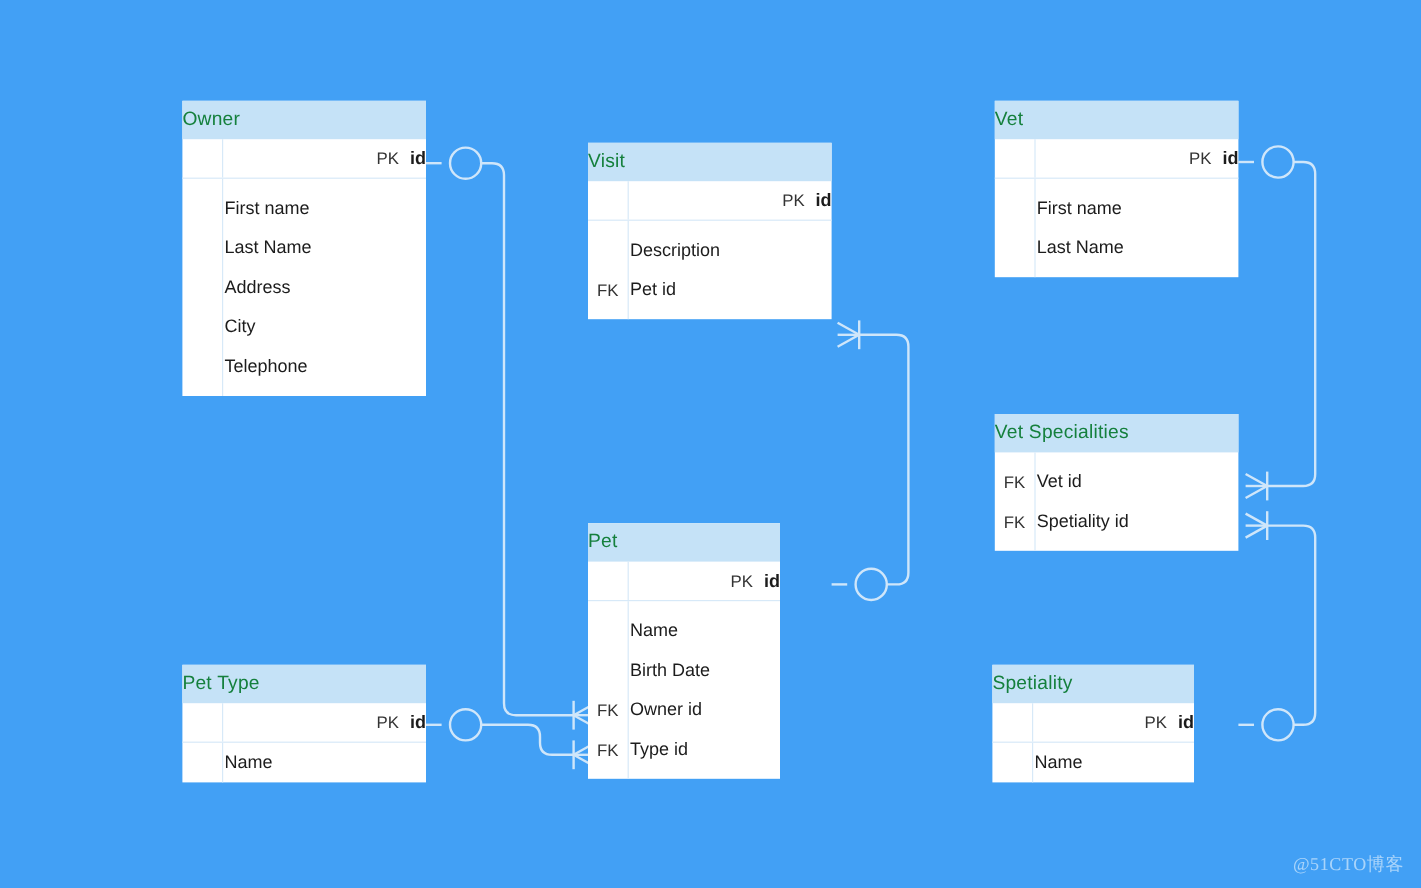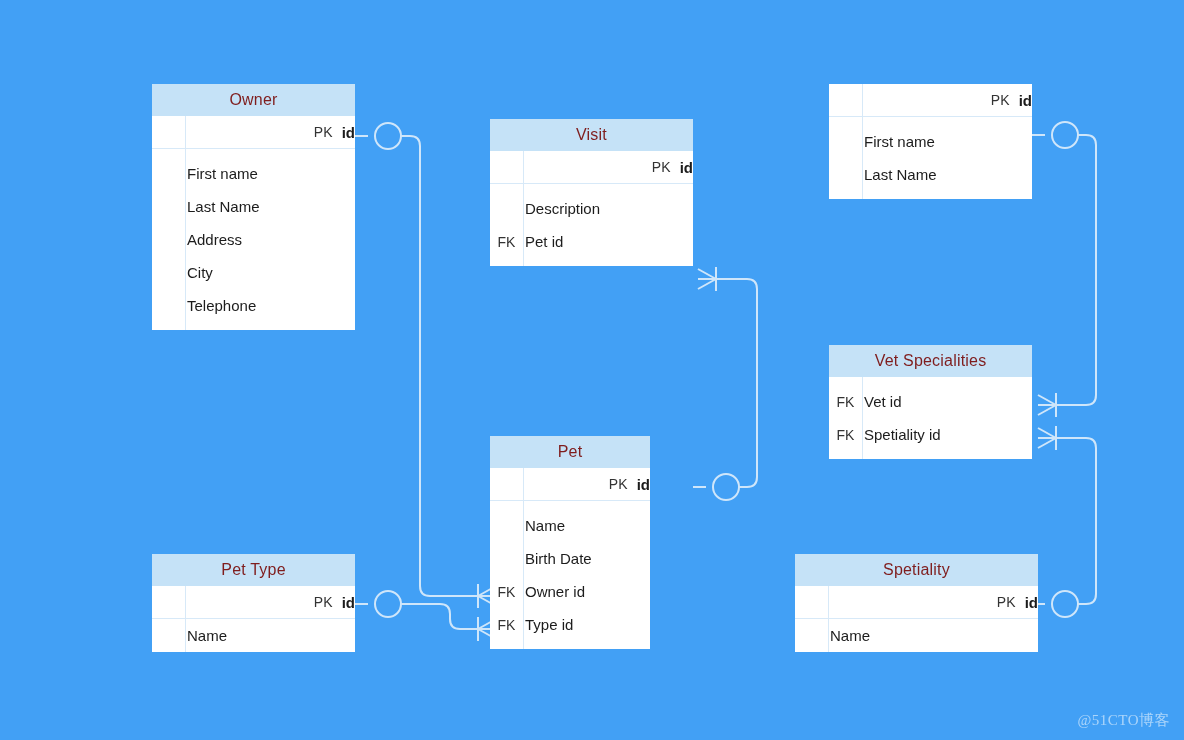--- a/index.html
+++ b/index.html
@@ -29,24 +29,24 @@
   }
   .entity {
     position: absolute;
     background: #ffffff;
     box-sizing: border-box;
     box-shadow: 0 0 0 0 rgba(0,0,0,0);
   }
   .entity-header {
     height: 32px;
     background: #c5e2f7;
-    color: #7f1d1d;
+    color: #15803d;
     font-size: 16px;
     line-height: 32px;
-    text-align: center;
+    text-align: left;
     font-weight: 400;
     letter-spacing: 0.2px;
     white-space: nowrap;
     overflow: hidden;
   }
   .row {
     display: flex;
     align-items: center;
     height: 33px;
     box-sizing: border-box;
@@ -222,20 +222,21 @@
       </div>
       <div class="row">
         <div class="key">FK</div>
         <div class="field">Pet id</div>
       </div>
       <div class="pad-bottom"></div>
     </div>
   </div>
 
   <div class="entity" style="left:829px; top:84px; width:203px;">
+    <div class="entity-header">Vet</div>
     <div class="row pk-row">
       <div class="key">PK</div>
       <div class="field">id</div>
     </div>
     <div class="body-block">
       <div class="pad-top"></div>
       <div class="row">
         <div class="key"></div>
         <div class="field">First name</div>
       </div>
@@ -298,21 +299,21 @@
       <div class="field">id</div>
     </div>
     <div class="body-block">
       <div class="row">
         <div class="key"></div>
         <div class="field">Name</div>
       </div>
     </div>
   </div>
 
-  <div class="entity" style="left:795px; top:554px; width:243px;">
+  <div class="entity" style="left:827px; top:554px; width:168px;">
     <div class="entity-header">Spetiality</div>
     <div class="row pk-row">
       <div class="key">PK</div>
       <div class="field">id</div>
     </div>
     <div class="body-block">
       <div class="row">
         <div class="key"></div>
         <div class="field">Name</div>
       </div>

